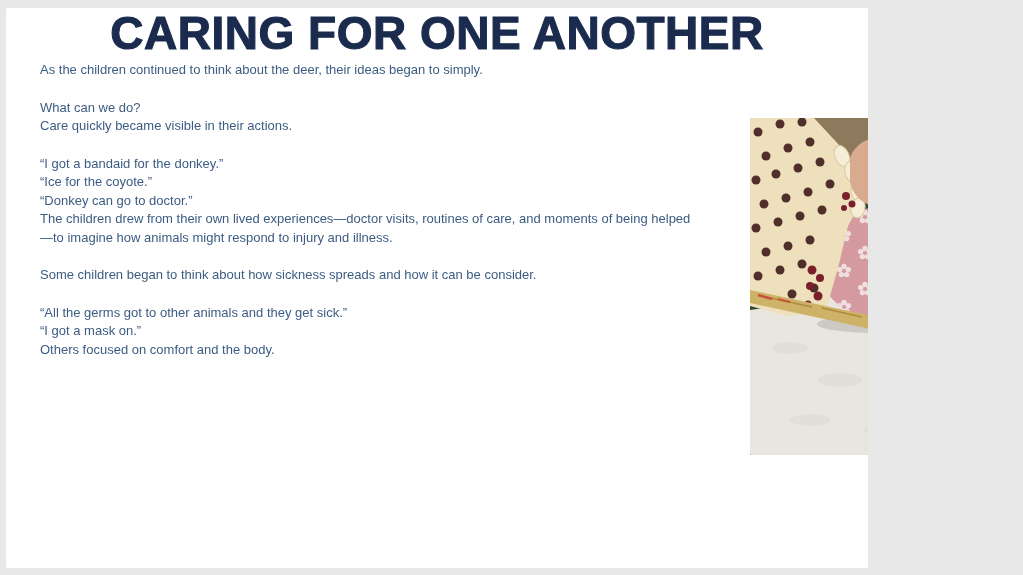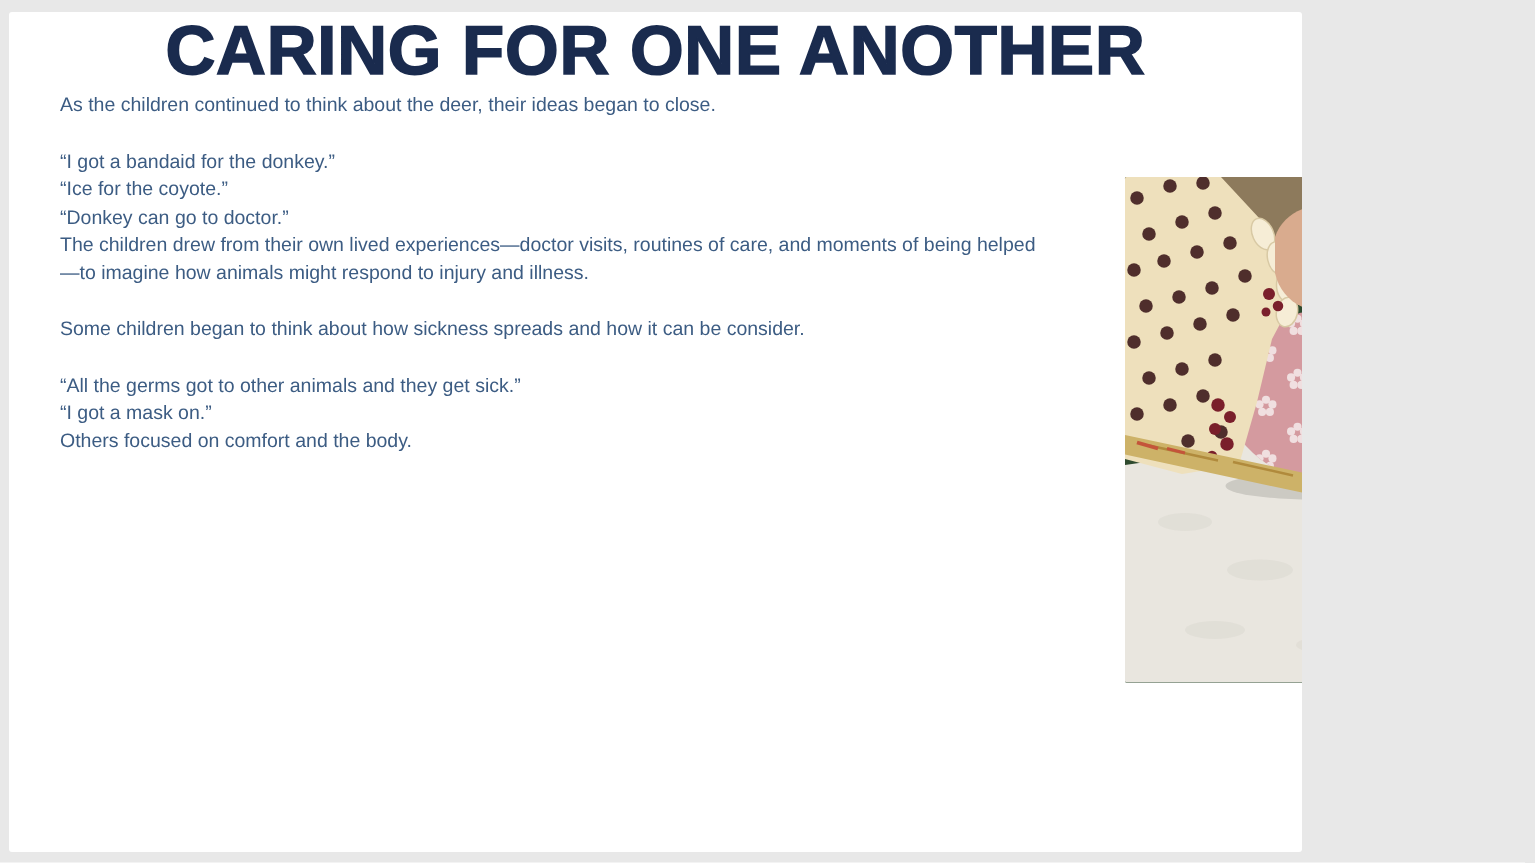--- a/index.html
+++ b/index.html
@@ -40,21 +40,22 @@
   .photo svg{display:block;}
 </style>
 </head>
 <body>
 
 <div class="slide">
 
   <h1 class="title">CARING FOR ONE ANOTHER</h1>
 
   <div class="body-text">
-      <p>As the children continued to think about the deer, their ideas began to close.</p>
+      <p>As the children continued to think about the deer, their ideas began to simply.</p>
+      <p>What can we do?<br>Care quickly became visible in their actions.</p>
       <p>“I got a bandaid for the donkey.”<br>“Ice for the coyote.”<br>“Donkey can go to doctor.”<br>The children drew from their own lived experiences—doctor visits, routines of care, and moments of being helped<br>—to imagine how animals might respond to injury and illness.</p>
       <p>Some children began to think about how sickness spreads and how it can be consider.</p>
       <p>“All the germs got to other animals and they get sick.”<br>“I got a mask on.”<br>Others focused on comfort and the body.</p>
     </div>
 
   <div class="photo" title="A child's arm in a cream polka-dot sleeve reaches over a pink floral plush toy holding a small blue object; a wooden toothbrush, a crinkled foil piece and a bright pink petal lie on white felt over a dark green surface.">
     <svg width="255" height="337" viewBox="0 0 255 337" xmlns="http://www.w3.org/2000/svg">
       <defs>
         <pattern id="flw" width="42" height="36" patternUnits="userSpaceOnUse">
           <g fill="#f0dfe0">

